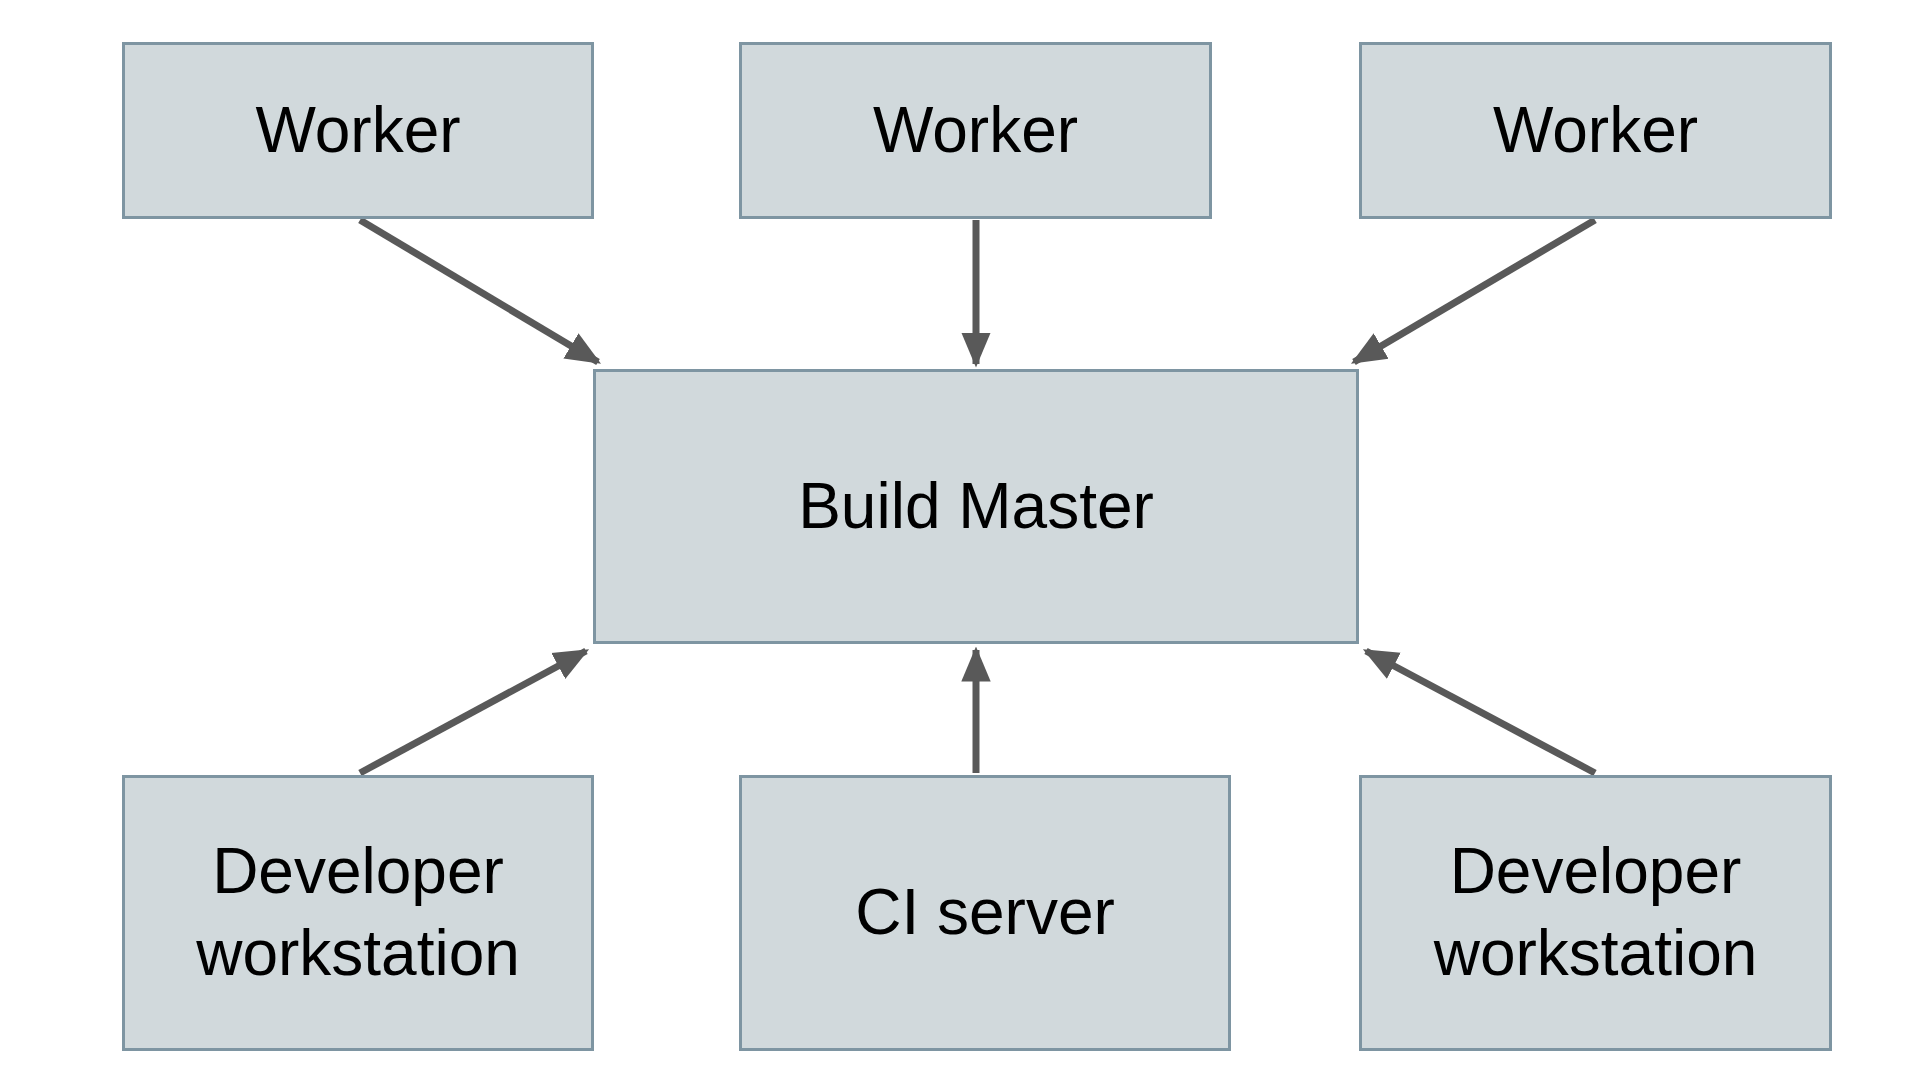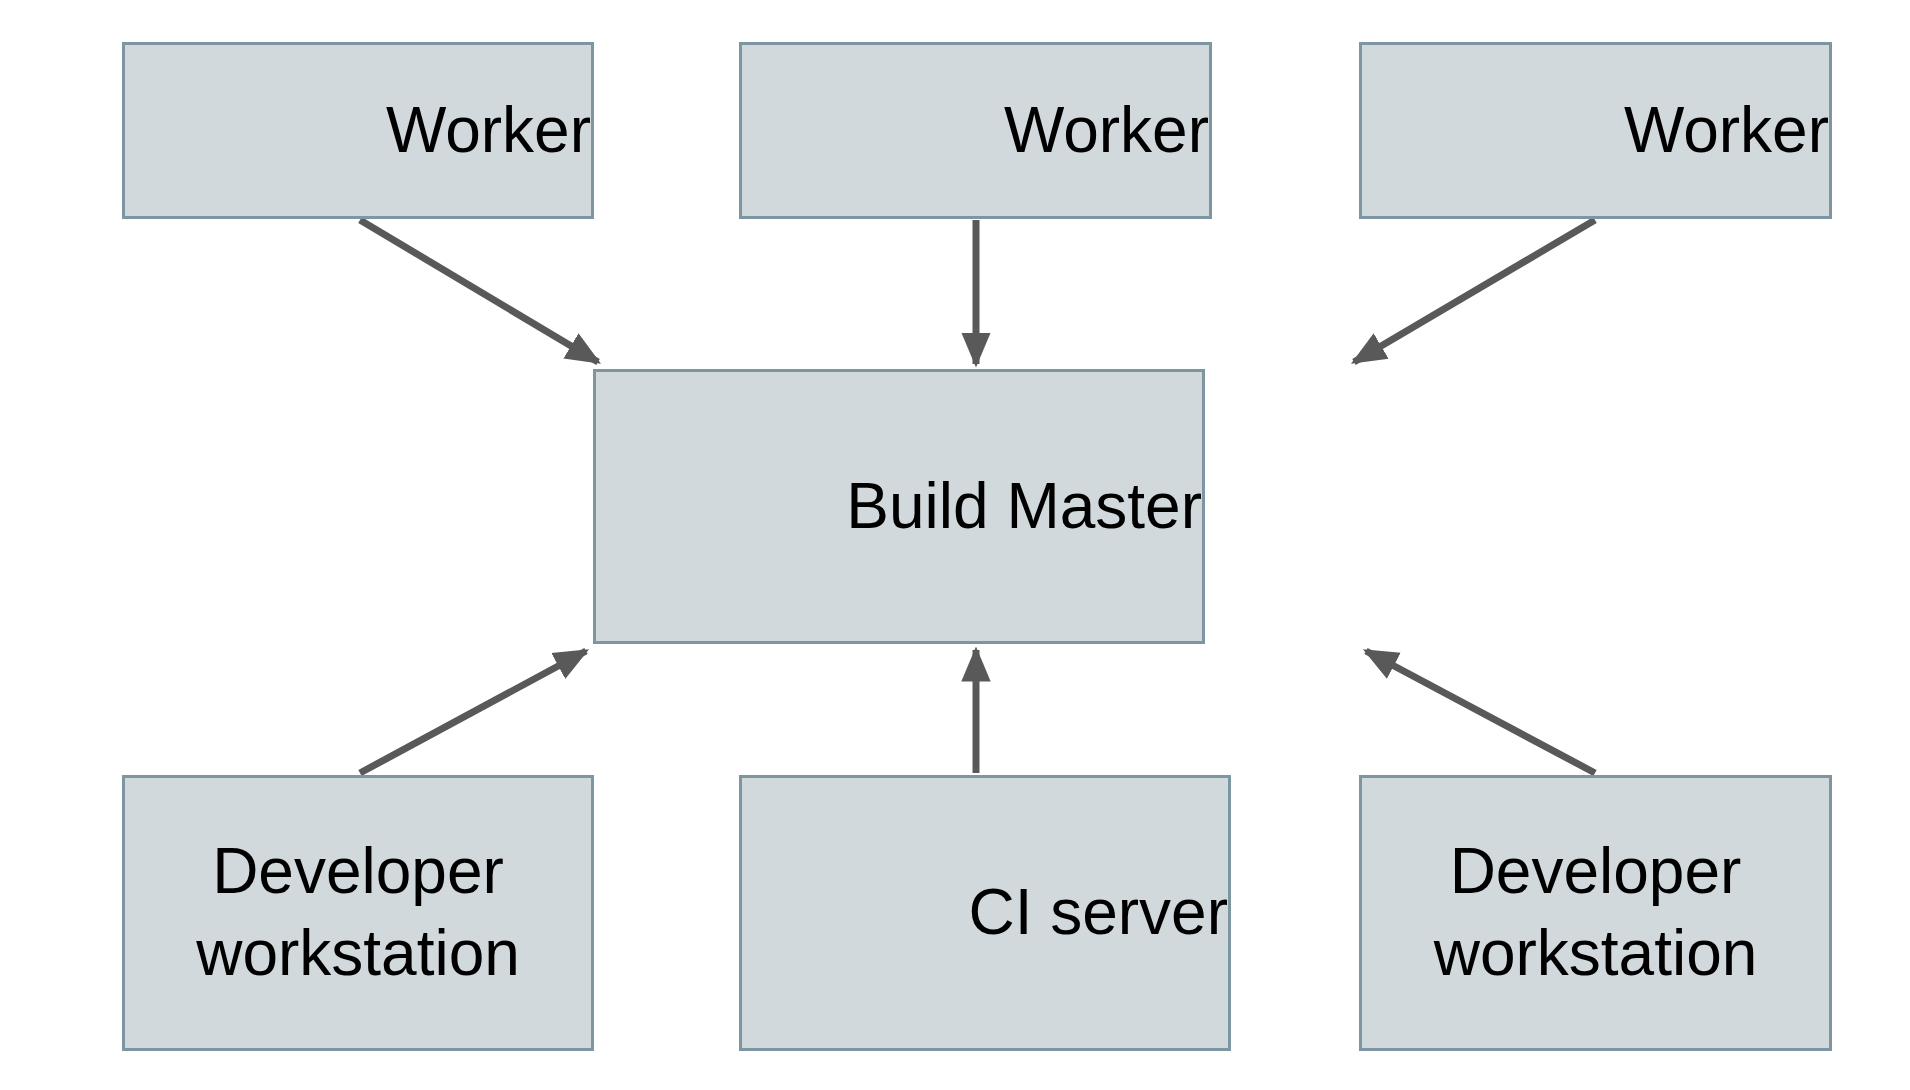--- a/index.html
+++ b/index.html
@@ -14,30 +14,30 @@
     overflow: hidden;
     font-family: "Liberation Sans", sans-serif;
   }
   .node {
     position: absolute;
     box-sizing: border-box;
     background: #d1d9dc;
     border: 3px solid #7e95a2;
     display: flex;
     align-items: center;
-    justify-content: flex-end;
+    justify-content: center;
     text-align: center;
     font-size: 64px;
     line-height: 1.28;
     color: #000000;
   }
   #n-worker-1 { left: 122px; top: 42px;  width: 472px; height: 177px; }
   #n-worker-2 { left: 739px; top: 42px;  width: 473px; height: 177px; }
   #n-worker-3 { left: 1359px; top: 42px; width: 473px; height: 177px; }
-  #n-build-master { left: 593px; top: 369px; width: 612px; height: 275px; }
+  #n-build-master { left: 593px; top: 369px; width: 766px; height: 275px; }
   #n-dev-left  { left: 122px;  top: 775px; width: 472px; height: 276px; padding: 0 28px; }
   #n-ci-server { left: 739px;  top: 775px; width: 492px; height: 276px; }
   #n-dev-right { left: 1359px; top: 775px; width: 473px; height: 276px; padding: 0 28px; }
 
   #arrow-layer {
     position: absolute;
     left: 0; top: 0;
     width: 1910px;
     height: 1090px;
     pointer-events: none;

